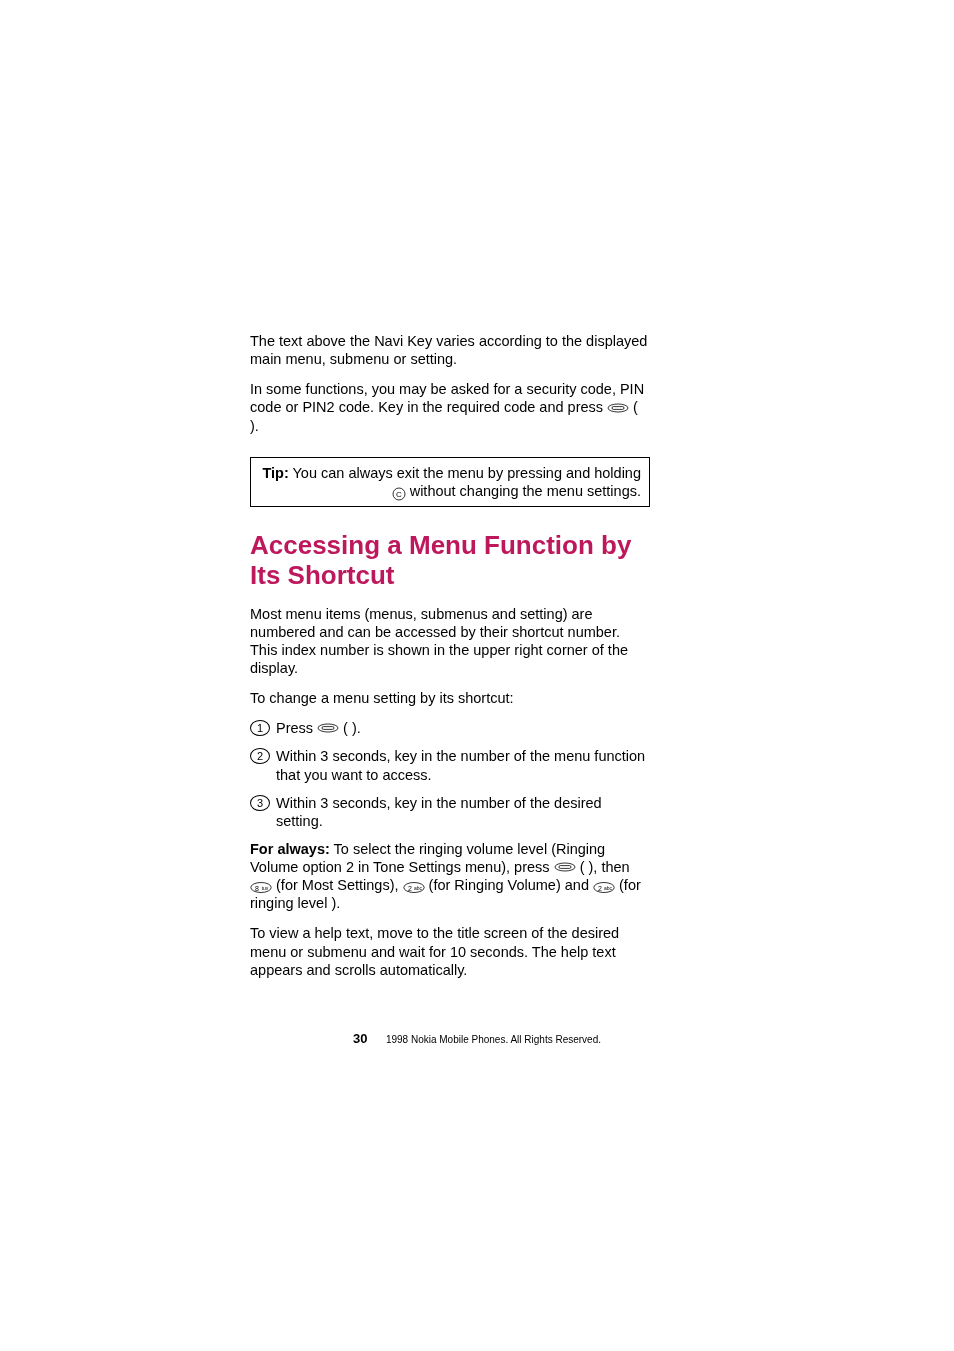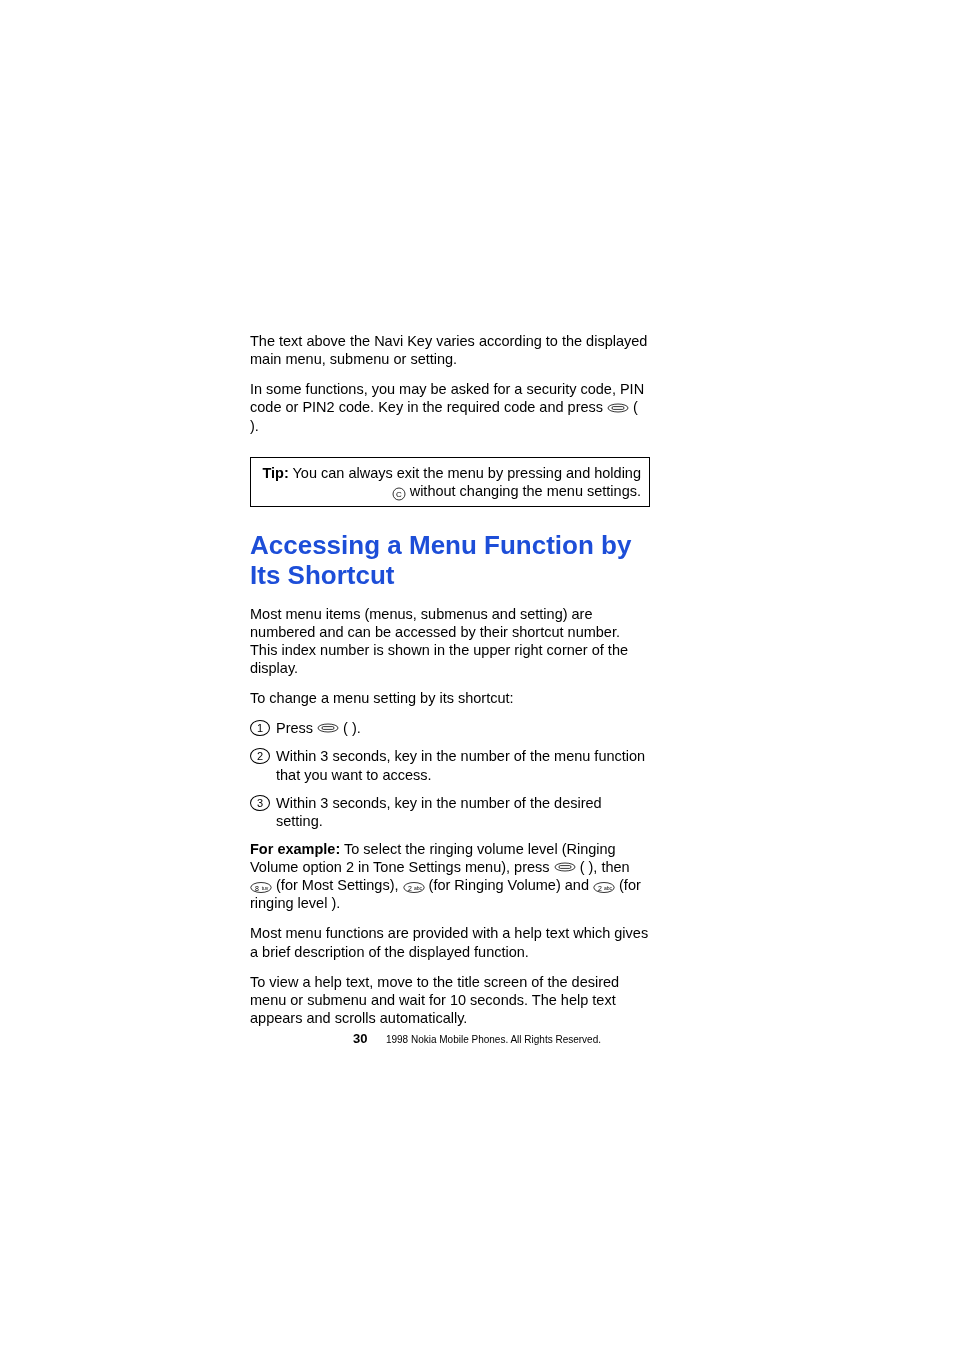--- a/index.html
+++ b/index.html
@@ -37,21 +37,21 @@
   }
   .tip-box .para {
     margin: 0;
   }
   .tip-label {
     font-weight: bold;
   }
   h2.section {
     font-family: "Trebuchet MS", "Helvetica Neue", Arial, sans-serif;
     font-weight: bold;
-    color: #1d4ed8;
+    color: #be185d;
     font-size: 26px;
     line-height: 1.15;
     margin: 0 0 14px 0;
   }
   h2.section.small-gap {
     margin-top: 26px;
   }
   .list-item {
     display: flex;
     align-items: flex-start;
@@ -169,40 +169,39 @@
       <div class="list-num">2</div>
       <div class="list-text">Within 3 seconds, key in the number of the menu function that you want to access.</div>
     </div>
 
     <div class="list-item">
       <div class="list-num">3</div>
       <div class="list-text">Within 3 seconds, key in the number of the desired setting.</div>
     </div>
 
     <p class="para">
-      <span class="bold">For example:</span><span> To select the ringing volume level          (Ringing Volume option 2 in Tone Settings menu), press </span><span class="icon navi-icon"><svg viewBox="0 0 22 10">
+      <span class="bold">For always:</span><span> To select the ringing volume level          (Ringing Volume option 2 in Tone Settings menu), press </span><span class="icon navi-icon"><svg viewBox="0 0 22 10">
             <ellipse cx="11" cy="5" rx="10" ry="4" fill="none" stroke="#000" stroke-width="0.8"></ellipse>
             <rect x="5" y="3.6" width="12" height="2.8" rx="1.4" fill="none" stroke="#000" stroke-width="0.8"></rect>
           </svg></span><span> (           ), then </span><span class="icon key-icon"><svg viewBox="0 0 22 11">
             <ellipse cx="11" cy="5.5" rx="10.2" ry="5" fill="none" stroke="#000" stroke-width="0.8"></ellipse>
             <text x="7" y="8.5" text-anchor="middle" font-size="7" font-family="Arial" fill="#000">8</text>
             <text x="15" y="8" text-anchor="middle" font-size="5" font-family="Arial" fill="#000">tuv</text>
           </svg></span><span> (for Most Settings), </span><span class="icon key-icon"><svg viewBox="0 0 22 11">
             <ellipse cx="11" cy="5.5" rx="10.2" ry="5" fill="none" stroke="#000" stroke-width="0.8"></ellipse>
             <text x="7" y="8.5" text-anchor="middle" font-size="7" font-family="Arial" fill="#000">2</text>
             <text x="15" y="8" text-anchor="middle" font-size="5" font-family="Arial" fill="#000">abc</text>
           </svg></span><span> (for Ringing Volume) and </span><span class="icon key-icon"><svg viewBox="0 0 22 11">
             <ellipse cx="11" cy="5.5" rx="10.2" ry="5" fill="none" stroke="#000" stroke-width="0.8"></ellipse>
             <text x="7" y="8.5" text-anchor="middle" font-size="7" font-family="Arial" fill="#000">2</text>
             <text x="15" y="8" text-anchor="middle" font-size="5" font-family="Arial" fill="#000">abc</text>
           </svg></span><span> (for ringing level         ).</span>
     </p>
 
 
-    <p class="para">Most menu functions are provided with a help text which gives a brief description of the displayed function.</p>
     <p class="para">To view a help text, move to the title screen of the desired menu or submenu and wait for 10 seconds. The help text appears and scrolls automatically.</p>
 
   </div>
 
   <div class="footer">
     <div class="footer-inner">
       <span class="page-num">30</span>
       <span class="copyright">1998 Nokia Mobile Phones. All Rights Reserved.</span>
     </div>
   </div>

